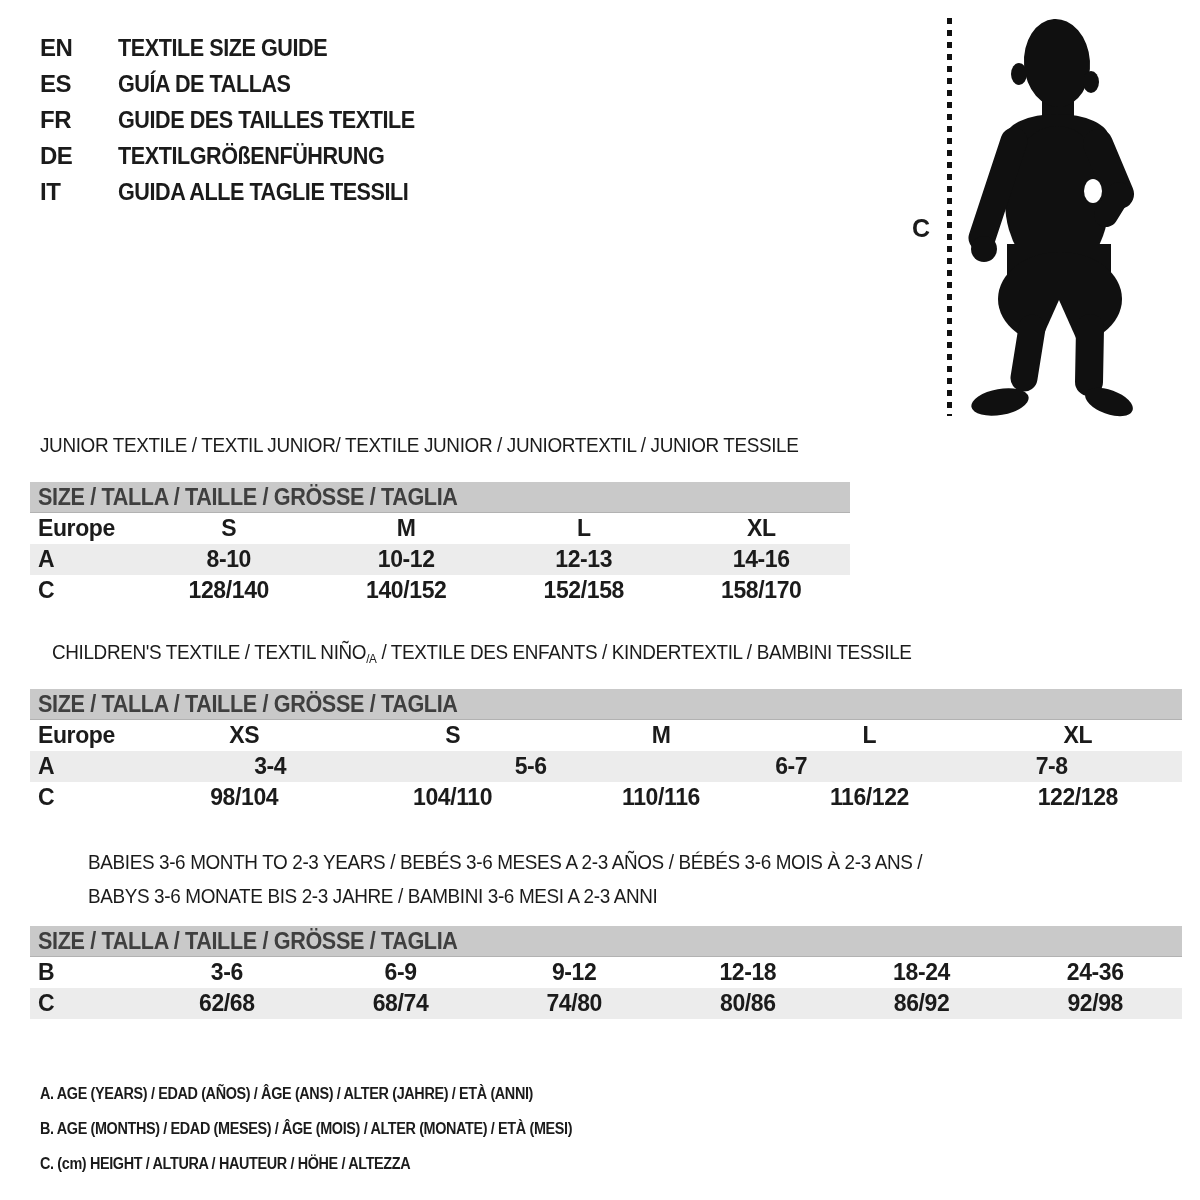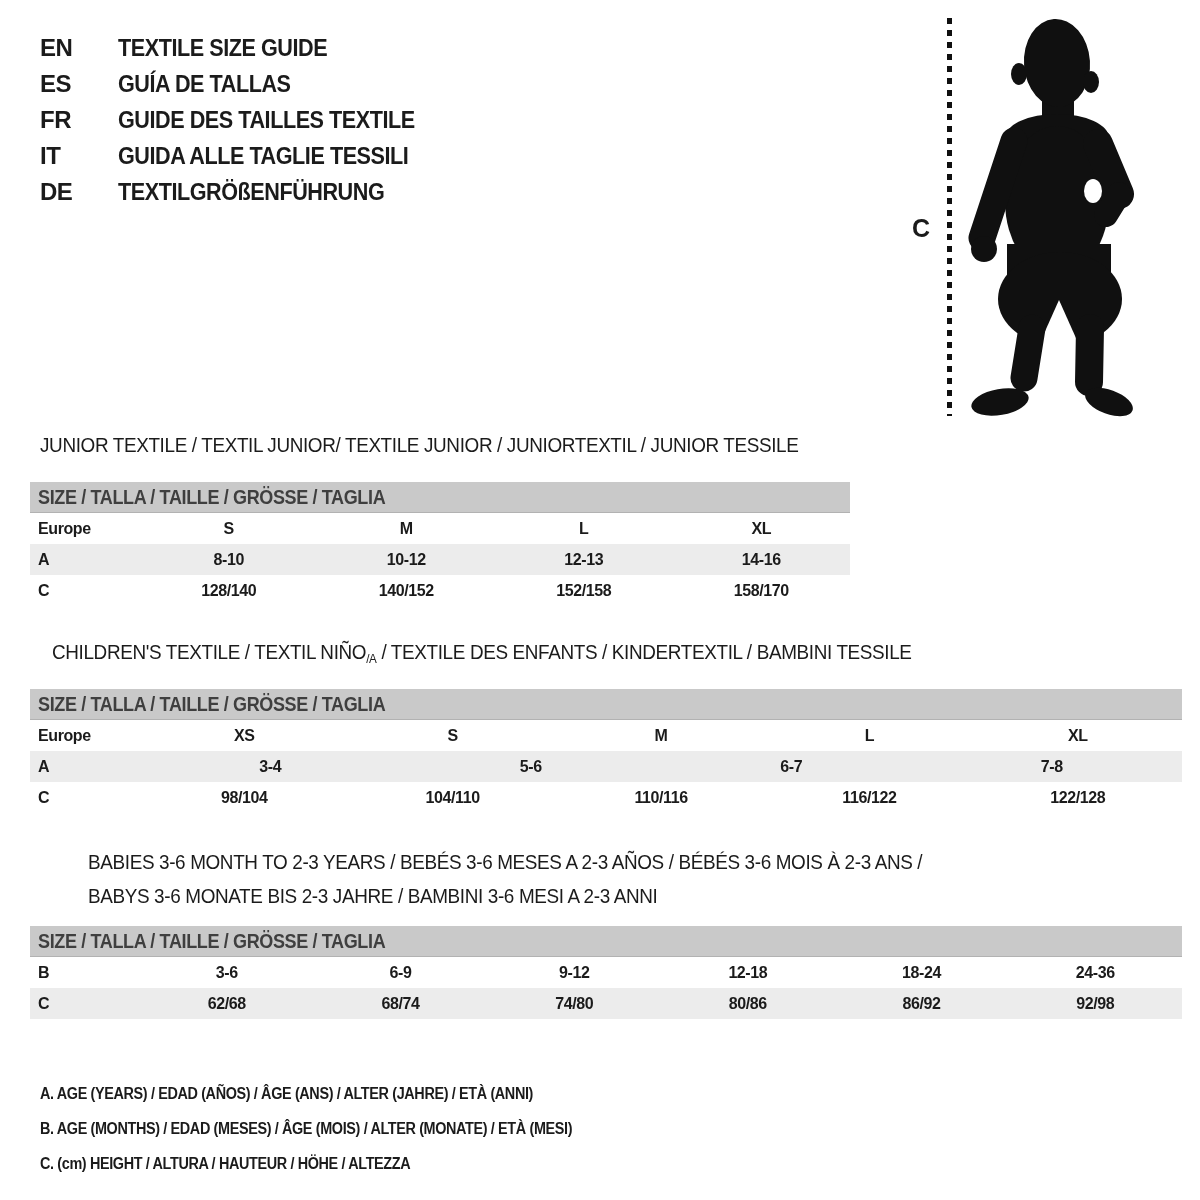--- a/index.html
+++ b/index.html
@@ -28,22 +28,22 @@
     background:repeating-linear-gradient(to bottom,var(--silhouette) 0 6px,transparent 6px 12px);}
   .measure-label{position:absolute;left:912px;top:214px;font-size:25px;font-weight:700;}
   .figure-svg{position:absolute;left:962px;top:16px;width:178px;height:404px;}
   
   .sec-title{position:absolute;font-size:21px;font-weight:400;letter-spacing:-0.4px;white-space:nowrap;}
   .sec-title.two-line{line-height:34px;margin-left:48px;}
   .sub{font-size:13px;vertical-align:-4px;}
   
   .size-table{position:absolute;}
   .bar{height:30px;line-height:30px;background:var(--header-bar);border-bottom:1px solid #b2b2b2;
-    padding-left:8px;font-size:20px;font-weight:700;color:var(--bar-text);letter-spacing:-0.4px;}
-  .trow{display:flex;height:31px;line-height:31px;font-size:16px;font-weight:700;letter-spacing:-0.4px;}
+    padding-left:8px;font-size:24px;font-weight:700;color:var(--bar-text);letter-spacing:-0.4px;}
+  .trow{display:flex;height:31px;line-height:31px;font-size:23px;font-weight:700;letter-spacing:-0.4px;}
   .trow.alt{background:var(--row-alt);}
   .rlab{width:110px;padding-left:8px;box-sizing:border-box;}
   .cell{flex:1;text-align:center;}
   
   .legend{position:absolute;left:40px;top:1076px;}
   .legend-line{height:35px;line-height:35px;font-size:16px;font-weight:700;letter-spacing:-0.4px;white-space:nowrap;}
 </style>
 </head>
 <body>
 
@@ -54,26 +54,26 @@
   </div>
   <div class="lang-row">
     <span class="lang-code">ES</span>
     <span class="cx">GUÍA DE TALLAS</span>
   </div>
   <div class="lang-row">
     <span class="lang-code">FR</span>
     <span class="cx">GUIDE DES TAILLES TEXTILE</span>
   </div>
   <div class="lang-row">
+    <span class="lang-code">DE</span>
+    <span class="cx">TEXTILGRÖßENFÜHRUNG</span>
+  </div>
+  <div class="lang-row">
     <span class="lang-code">IT</span>
     <span class="cx">GUIDA ALLE TAGLIE TESSILI</span>
-  </div>
-  <div class="lang-row">
-    <span class="lang-code">DE</span>
-    <span class="cx">TEXTILGRÖßENFÜHRUNG</span>
   </div>
 </div>
 
 <div class="measure-line"></div>
 <div class="measure-label">C</div>
 <svg class="figure-svg" viewBox="0 0 178 404" xmlns="http://www.w3.org/2000/svg">
   <g style="fill:var(--silhouette,#101010)" stroke="none">
     <rect x="80" y="78" width="32" height="30"></rect>
     <ellipse cx="95" cy="47" rx="33" ry="44" transform="rotate(-4 95 47)"></ellipse>
     <ellipse cx="57" cy="58" rx="8" ry="11"></ellipse>

